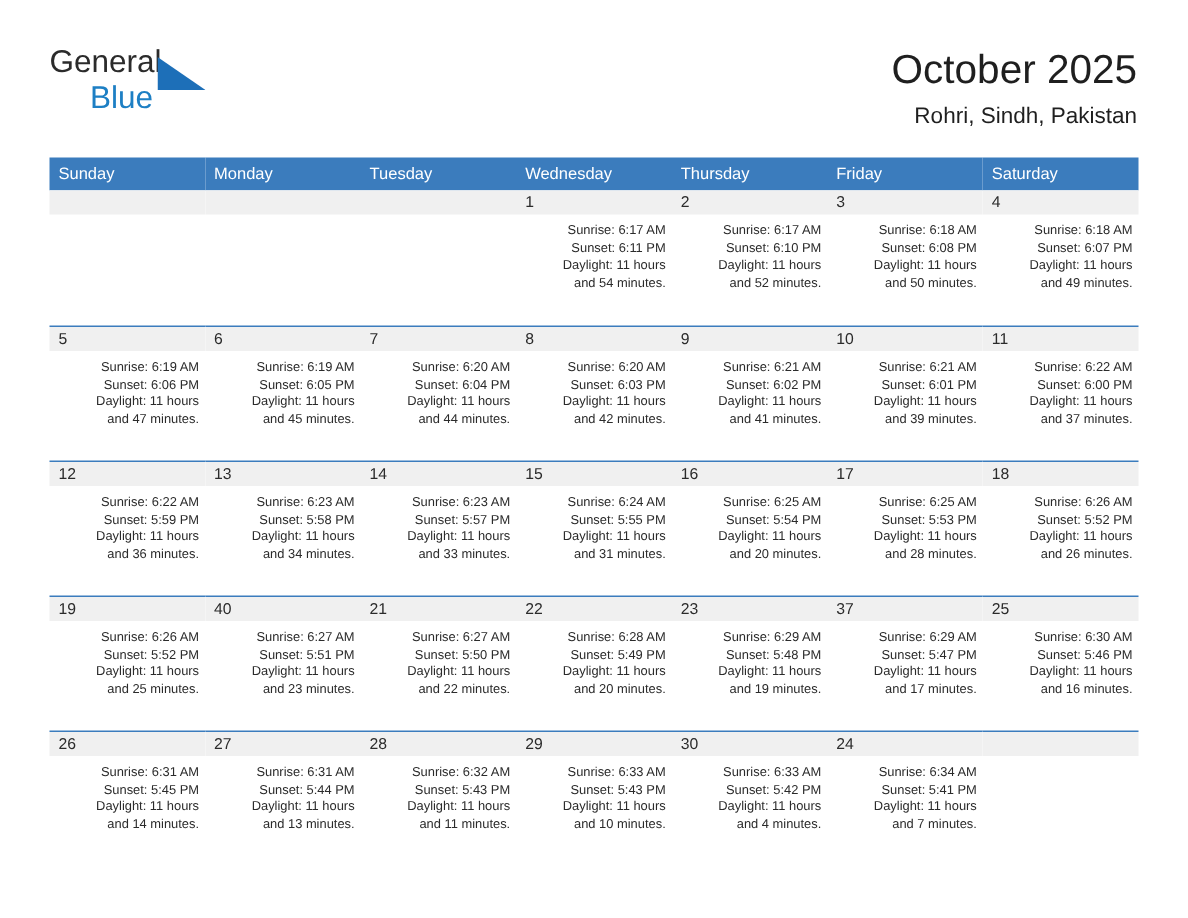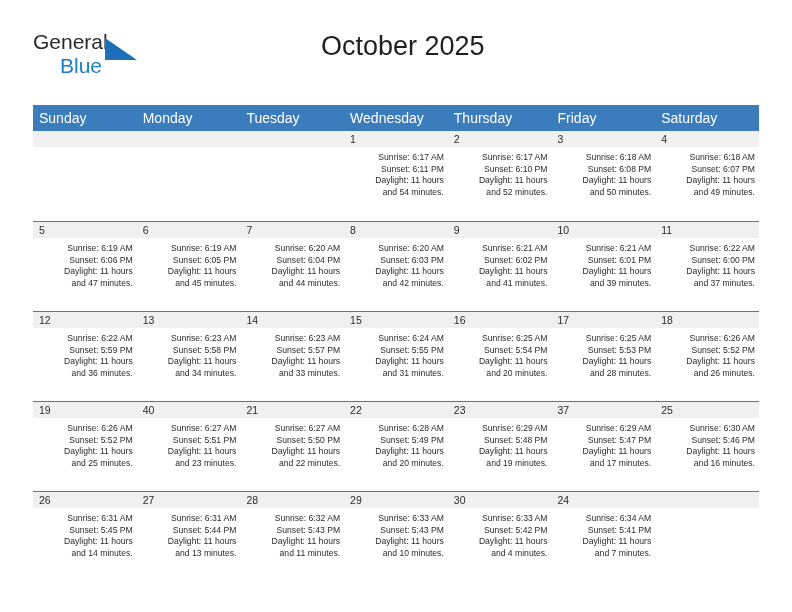--- a/index.html
+++ b/index.html
@@ -55,22 +55,23 @@
     position: absolute;
     left: 72px;
     top: 8px;
     width: 32px;
     height: 22px;
     overflow: visible;
   }
 
   .title-block {
     position: absolute;
-    right: 18px;
+    right: 1px;
     top: 0;
+    text-align: right;
     width: 420px;
   }
   .cal-title {
     font-size: 27px;
     color: #1f1f1f;
     line-height: 32px;
     font-weight: normal;
     font-family: "Liberation Sans", sans-serif;
   }
   .cal-subtitle {
@@ -86,21 +87,21 @@
     position: absolute;
     left: 33px;
     top: 105px;
     width: 726px;
     border-collapse: collapse;
     table-layout: fixed;
   }
   .calendar th {
     background: #3b7cbd;
     color: #ffffff;
-    font-size: 14px;
+    font-size: 11px;
     font-weight: normal;
     text-align: left;
     padding: 5px 0 5px 6px;
     height: 21px;
     font-family: "Liberation Sans", sans-serif;
     margin-left: 12px;
   }
   .calendar td {
     width: 103.71px;
     vertical-align: top;
@@ -150,20 +151,21 @@
       <span class="brand-mark">
         <svg width="32" height="22" viewBox="0 0 32 22" xmlns="http://www.w3.org/2000/svg">
           <polygon points="0,0 32,22 0,22" fill="#1d6fb8"></polygon>
         </svg>
       </span>
       <span class="brand-blue">Blue</span>
     </div>
 
     <div class="title-block">
       <div class="cal-title">October 2025</div>
+      <div class="cal-subtitle">Rohri, Sindh, Pakistan</div>
     </div>
 
   </div>
 
   <table class="calendar">
     <thead>
       <tr>
         <th>Sunday</th>
         <th>Monday</th>
         <th>Tuesday</th>

